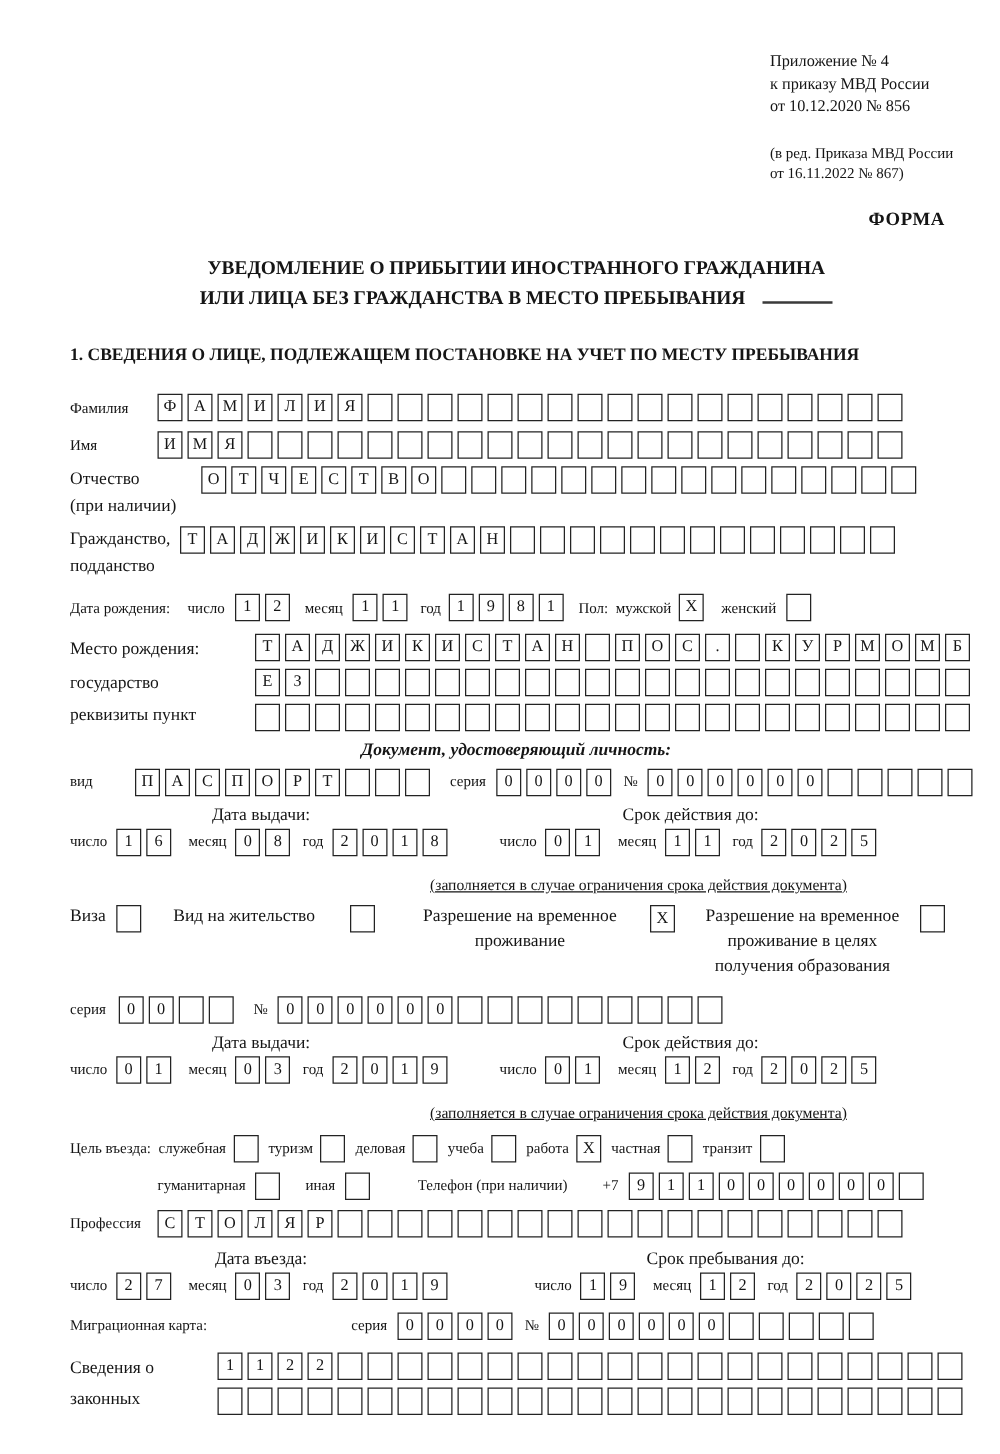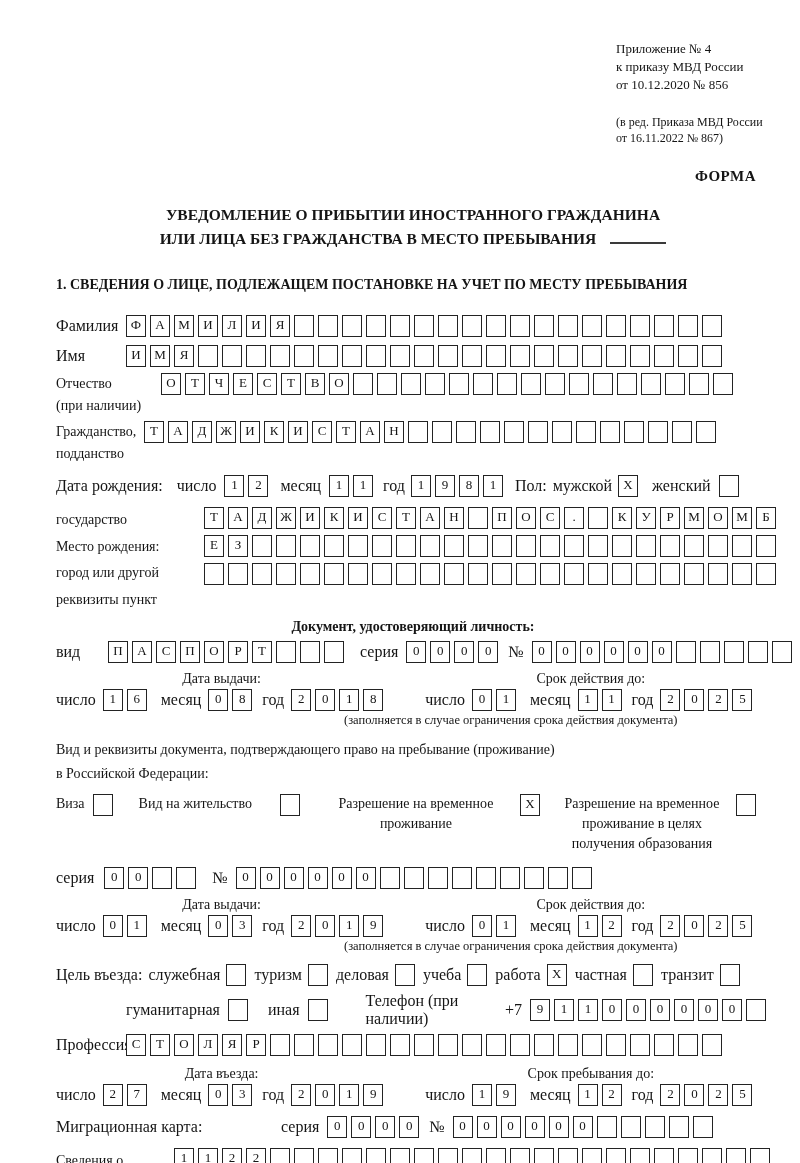--- a/index.html
+++ b/index.html
@@ -9,21 +9,21 @@
     background:#ffffff; color:#151515; overflow:hidden;
     font-family:"Liberation Serif","DejaVu Serif",serif;
   }
   .annex { margin-left:560px; font-size:13px; line-height:1.38; }
   .annex .edit { font-size:12px; margin-top:20px; line-height:1.35; }
   .forma { text-align:right; padding-right:14px; font-weight:bold; font-size:15px; margin-top:22px; letter-spacing:0.5px; }
   .title { text-align:center; font-weight:bold; font-size:15.5px; line-height:1.55; margin-top:18px; }
   .blank-line { display:inline-block; width:56px; border-bottom:2.5px solid #3a3a3a; margin-left:14px; }
   .section-title { font-weight:bold; font-size:14px; margin-top:26px; white-space:nowrap; }
 
-  .lbl { font-size:16px; }
+  .lbl { font-size:12px; }
   .row { display:flex; align-items:center; margin-top:4px; min-height:26px; }
   .cells { display:flex; flex:0 0 auto; }
   .cell {
     flex:0 0 auto; box-sizing:border-box; width:20px; height:22px;
     border:1.7px solid #232323; margin-right:4px;
     font-size:13px; line-height:18px; text-align:center; font-weight:normal;
     background:#fff;
   }
   .lblcol { flex:0 0 auto; font-size:14px; }
   .top { align-items:flex-start; }
@@ -32,28 +32,28 @@
   .w88 { width:88px; flex:0 0 88px; }
   .w148 { width:148px; flex:0 0 148px; }
   .w52 { width:52px; flex:0 0 52px; }
   .lh22 { line-height:22px; }
   .lh26 { line-height:26.5px; }
   .mr6 { margin-right:6px; } .mr8 { margin-right:8px; } .mr10 { margin-right:10px; }
   .ml6 { margin-left:6px; } .ml8 { margin-left:8px; } .ml10 { margin-left:10px; }
   .ml12 { margin-left:12px; } .ml16 { margin-left:16px; } .ml22 { margin-left:22px;gap:18px; }
   .ml28 { margin-left:28px; } .ml34 { margin-left:34px; } .ml70 { margin-left:70px; }
 
-  .doc-heading { text-align:center; font-weight:bold; font-size:14px; margin-top:6px; }
+  .doc-heading { text-align:center; font-weight:bold; font-size:14px; margin-top:6px;font-style:italic; }
 
   .dates { display:flex; margin-top:6px; }
   .dcol .dlabel { text-align:center; font-size:14px; margin-bottom:2px; }
   .drow { display:flex; align-items:center; }
   .drow .lbl { margin-right:7px; }
   .dcol-r { margin-left:38px; }
-  .note { font-size:12.5px; margin-top:2px; margin-left:288px; }
+  .note { font-size:12.5px; margin-top:16px; margin-left:288px;text-decoration:underline; }
 
   .intro { font-size:14px; margin-top:10px; line-height:1.7; }
 
   .opts { display:flex; align-items:flex-start; margin-top:8px; }
   .opt { display:flex; align-items:flex-start; }
   .opt .olbl { font-size:14px; line-height:1.45; }
   .opt .c185 { width:192px; text-align:center; }
   .opt .c172 { width:172px; text-align:center; }
 
   .purpose { flex-wrap:nowrap; }
@@ -236,23 +236,22 @@
       </span>
     <span class="lbl ml8 mr6">Пол:</span>
     <span class="lbl mr6">мужской</span>
     <span class="cell">X</span>
     <span class="lbl ml10 mr8">женский</span>
     <span class="cell"></span>
   </div>
 
   <div class="row top" style="margin-top:8px;">
     <span class="lblcol w148 lh26">
+      <div>Место рождения:</div>
       <div>государство</div>
-      <div>Место рождения:</div>
-      <div>город или другой</div>
       <div>реквизиты пункт</div>
     </span>
     <span>
       <div class="cells" style="margin-bottom:6px;">
           <span class="cell">Т</span>
           <span class="cell">А</span>
           <span class="cell">Д</span>
           <span class="cell">Ж</span>
           <span class="cell">И</span>
           <span class="cell">К</span>
@@ -410,24 +409,20 @@
             <span class="cell">2</span>
             <span class="cell">0</span>
             <span class="cell">2</span>
             <span class="cell">5</span>
           </span>
       </div>
     </div>
   </div>
   <div class="note">(заполняется в случае ограничения срока действия документа)</div>
 
-  <div class="intro">
-    <div>Вид и реквизиты документа, подтверждающего право на пребывание (проживание)</div>
-    <div>в Российской Федерации:</div>
-  </div>
 
   <div class="opts">
     <div class="opt">
       <span class="olbl mr8">Виза</span>
       <span class="cell"></span>
     </div>
     <div class="opt ml22">
       <span class="olbl mr10">Вид на жительство</span>
       <span class="cell"></span>
     </div>
@@ -580,21 +575,21 @@
         <span class="cell"></span>
         <span class="cell"></span>
         <span class="cell"></span>
         <span class="cell"></span>
         <span class="cell"></span>
         <span class="cell"></span>
         <span class="cell"></span>
       </span>
   </div>
 
-  <div class="dates" style="margin-top:8px;">
+  <div class="dates" style="margin-top:8px;gap:28px;">
     <div class="dcol">
       <div class="dlabel">Дата въезда:</div>
       <div class="drow">
         <span class="lbl">число</span>
         <span class="cells">
             <span class="cell">2</span>
             <span class="cell">7</span>
           </span>
         <span class="lbl ml10">месяц</span>
         <span class="cells">

